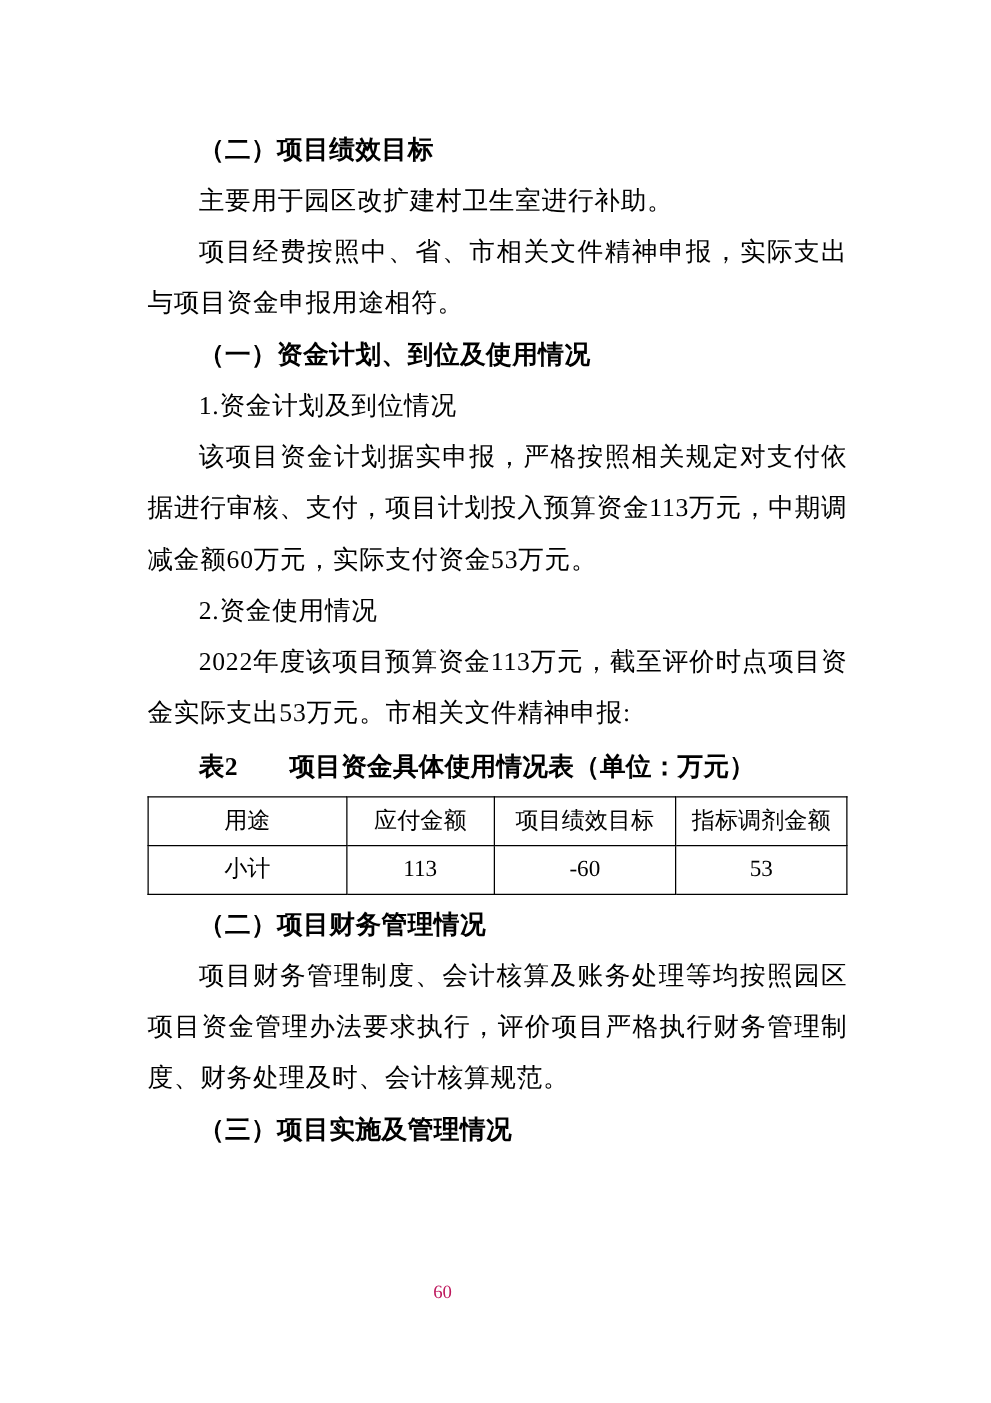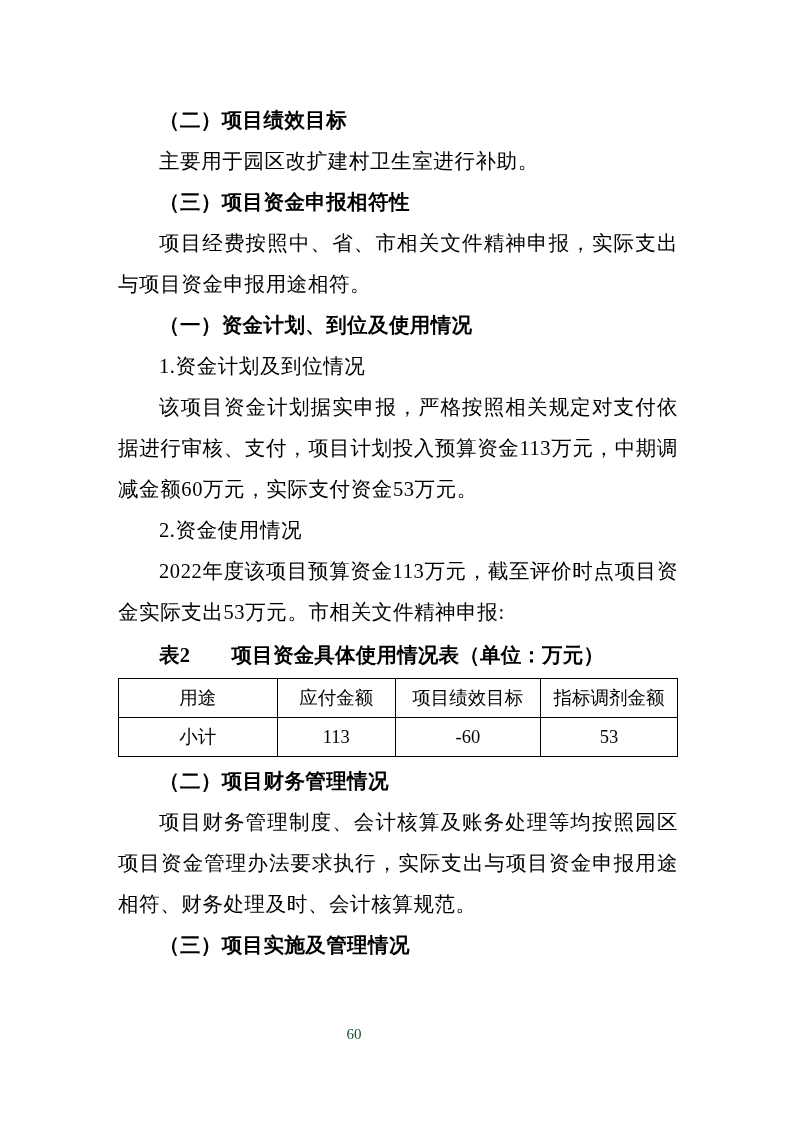--- a/index.html
+++ b/index.html
@@ -85,37 +85,36 @@
     font-family: "Liberation Serif", "DejaVu Serif", serif;
   }
   .page-number {
     position: absolute;
     left: 0;
     width: 708px;
     top: 1026px;
     text-align: center;
     font-size: 15px;
     font-family: "Liberation Serif", "DejaVu Serif", serif;
-    color: #14532d;
+    color: #be185d;
   }
   .col1 { width: 28.5%; }
   .col2 { width: 21%; }
   .col3 { width: 26%; }
   .col4 { width: 24.5%; }
 </style>
 </head>
 <body>
 
 <div class="page">
   <div class="doc-body">
 
     <p class="heading">（二）项目绩效目标</p>
     <p class="para">主要用于园区改扩建村卫生室进行补助。</p>
 
-    <p class="heading">（三）项目资金申报相符性</p>
     <p class="para">项目经费按照中、省、市相关文件精神申报，实际支出与项目资金申报用途相符。</p>
 
 
     <p class="heading">（一）资金计划、到位及使用情况</p>
 
     <p class="para-sub">1.资金计划及到位情况</p>
     <p class="para">该项目资金计划据实申报，严格按照相关规定对支付依据进行审核、支付，项目计划投入预算资金113万元，中期调减金额60万元，实际支付资金53万元。</p>
 
     <p class="para-sub">2.资金使用情况</p>
     <p class="para">2022年度该项目预算资金113万元，截至评价时点项目资金实际支出53万元。市相关文件精神申报:</p>
@@ -135,20 +134,20 @@
         <tr>
           <td>小计</td>
           <td class="num">113</td>
           <td class="num">-60</td>
           <td class="num">53</td>
         </tr>
       </tbody>
     </table>
 
     <p class="heading">（二）项目财务管理情况</p>
-    <p class="para">项目财务管理制度、会计核算及账务处理等均按照园区项目资金管理办法要求执行，实际支出与项目资金申报用途相符、财务处理及时、会计核算规范。</p>
+    <p class="para">项目财务管理制度、会计核算及账务处理等均按照园区项目资金管理办法要求执行，评价项目严格执行财务管理制度、财务处理及时、会计核算规范。</p>
 
     <p class="heading">（三）项目实施及管理情况</p>
 
   </div>
 </div>
 
 <div class="page-number">60</div>
 
 </body></html>

